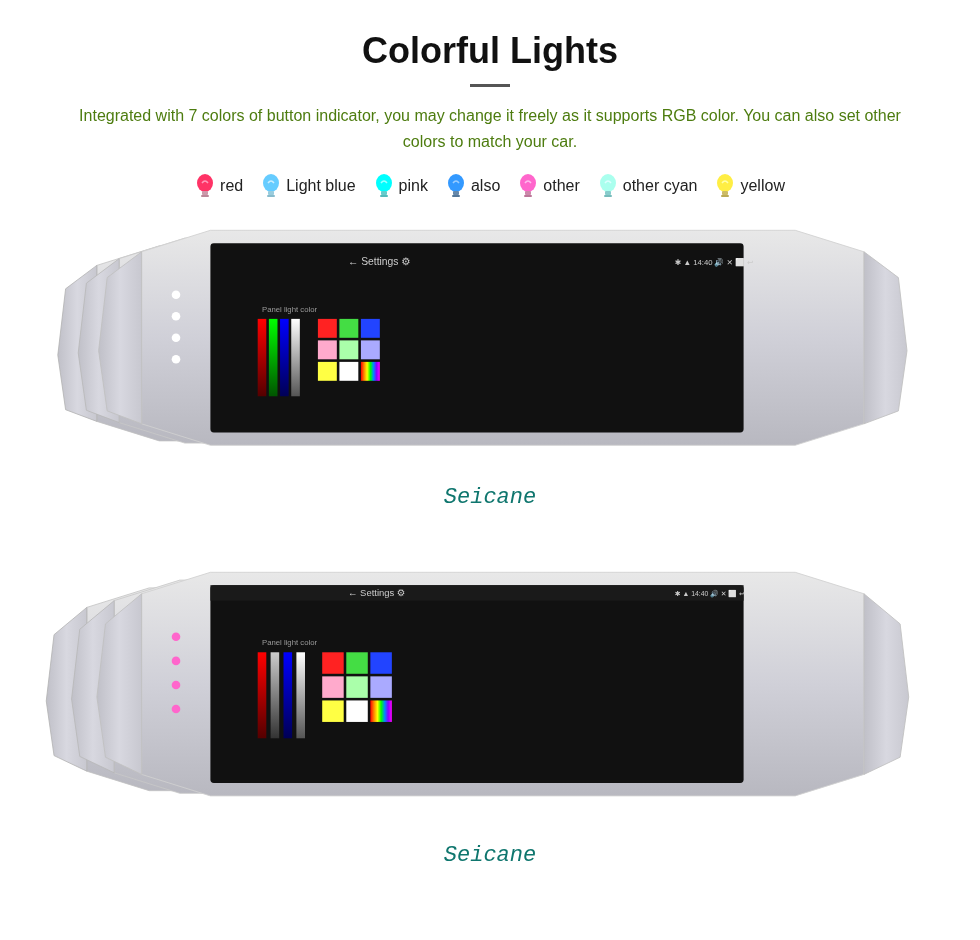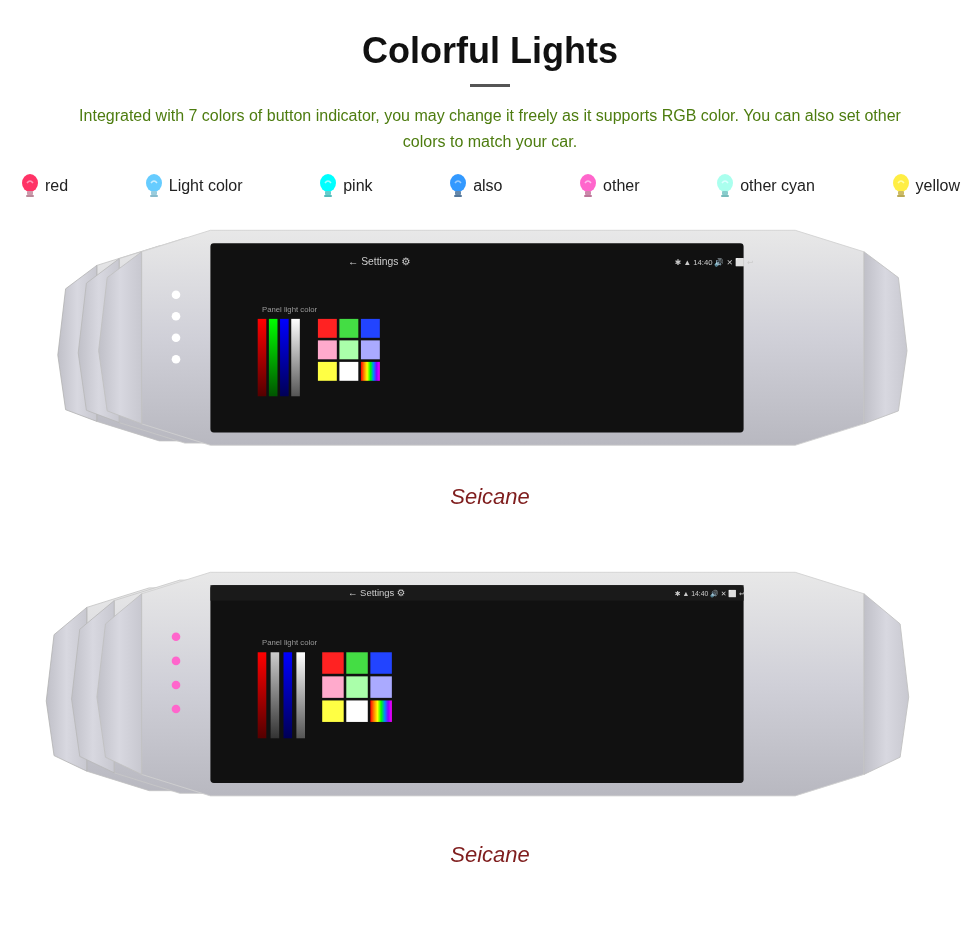--- a/index.html
+++ b/index.html
@@ -40,41 +40,41 @@
       font-size: 16px;
       color: #4d7c0f;
       text-align: center;
       line-height: 1.6;
       max-width: 860px;
       margin: 0 auto 16px;
     }
 
     .color-list {
       display: flex;
-      justify-content: space-between;
+      justify-content: center;
       align-items: center;
       gap: 18px;
       margin-bottom: 22px;
       flex-wrap: wrap;
     }
 
     .color-item {
       display: flex;
       align-items: center;
       gap: 5px;
       font-size: 16px;
       color: #222;
     }
 
     .seicane-watermark {
       text-align: center;
-      font-family: Liberation Sans, sans-serif;
+      font-family: Liberation Mono, monospace;
       font-style: italic;
       font-size: 22px;
-      color: #7f1d1d;
+      color: #0f766e;
       margin-top: 10px;
       position: absolute;
       bottom: 12px;
       left: 50%;
       transform: translateX(-50%);
       width: 200px;
     }
 
     .section-wrapper {
       position: relative;
@@ -105,21 +105,21 @@
       <span>red</span>
     </div>
 
     <div class="color-item">
       <svg width="20" height="28" viewBox="0 0 20 28">
         <ellipse cx="10" cy="11" rx="8" ry="9" fill="#66ccff"></ellipse>
         <rect x="7" y="19" width="6" height="4" rx="1" fill="#99ccdd"></rect>
         <rect x="6" y="23" width="8" height="2" rx="1" fill="#88bbcc"></rect>
         <path d="M7 11 Q10 7 13 11" stroke="#cceeff" stroke-width="1.5" fill="none"></path>
       </svg>
-      <span>Light color</span>
+      <span>Light blue</span>
     </div>
 
     <div class="color-item">
       <svg width="20" height="28" viewBox="0 0 20 28">
         <ellipse cx="10" cy="11" rx="8" ry="9" fill="#00ffff"></ellipse>
         <rect x="7" y="19" width="6" height="4" rx="1" fill="#66cccc"></rect>
         <rect x="6" y="23" width="8" height="2" rx="1" fill="#55bbbb"></rect>
         <path d="M7 11 Q10 7 13 11" stroke="#99ffff" stroke-width="1.5" fill="none"></path>
       </svg>
       <span>pink</span>

